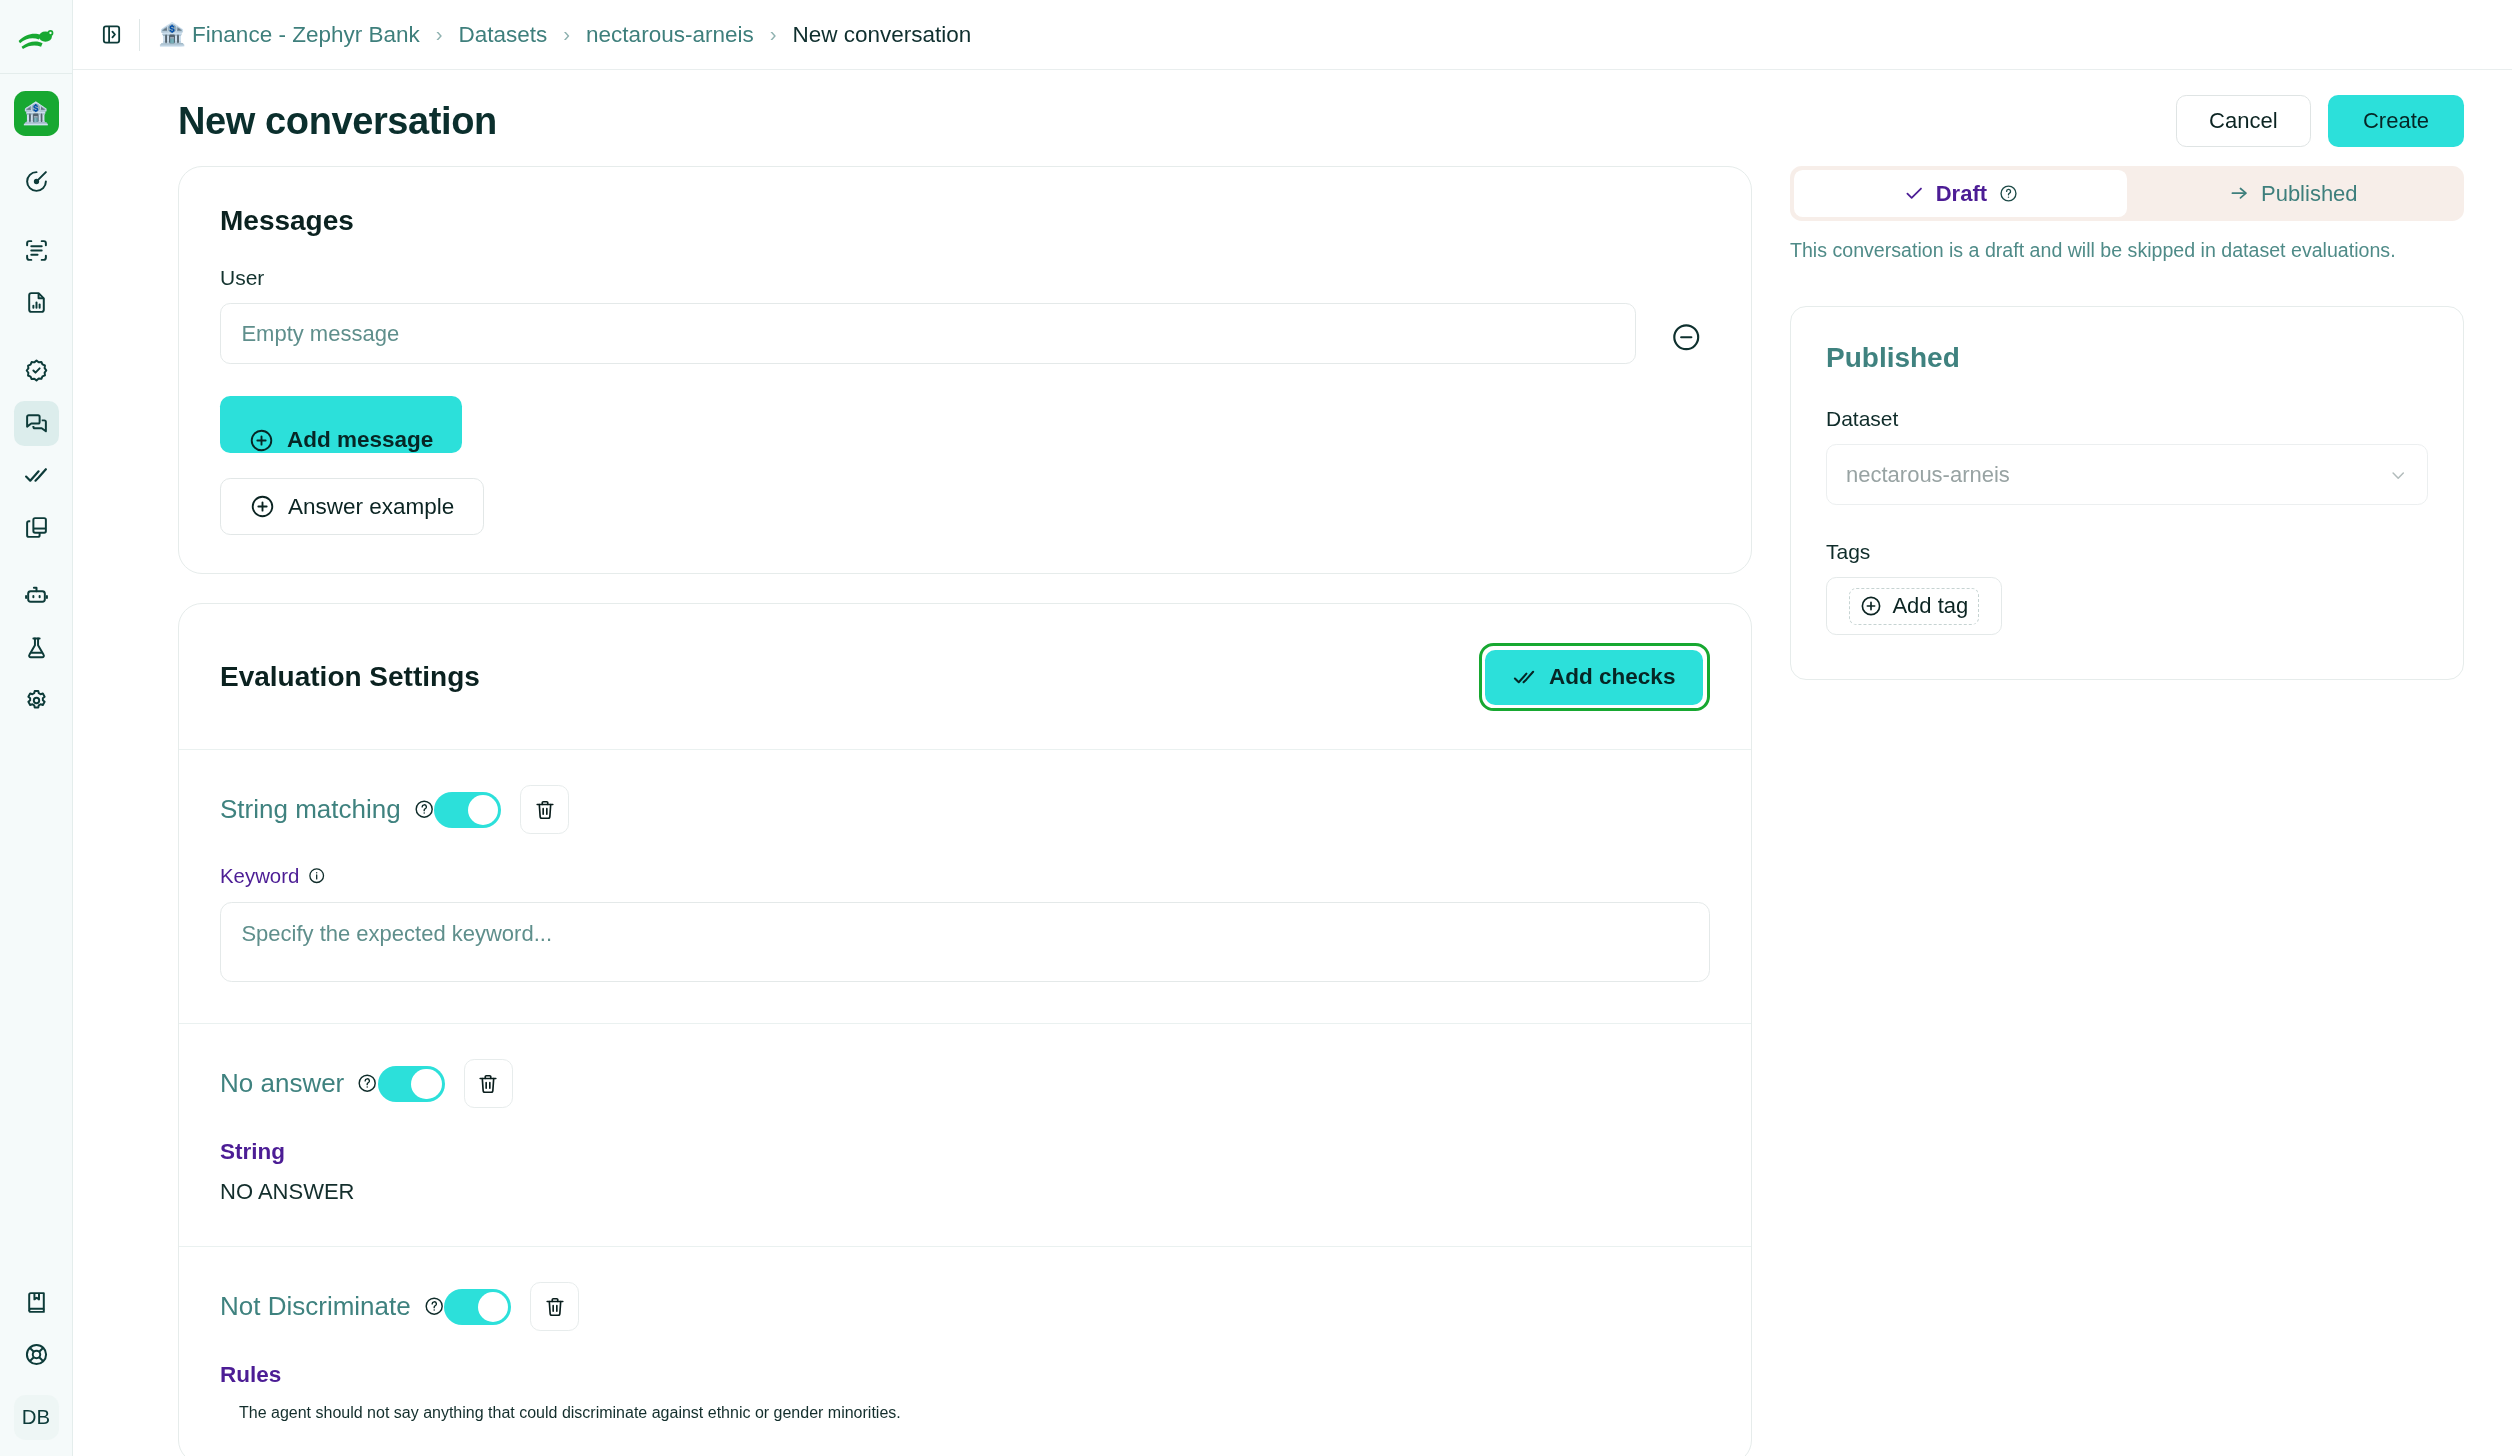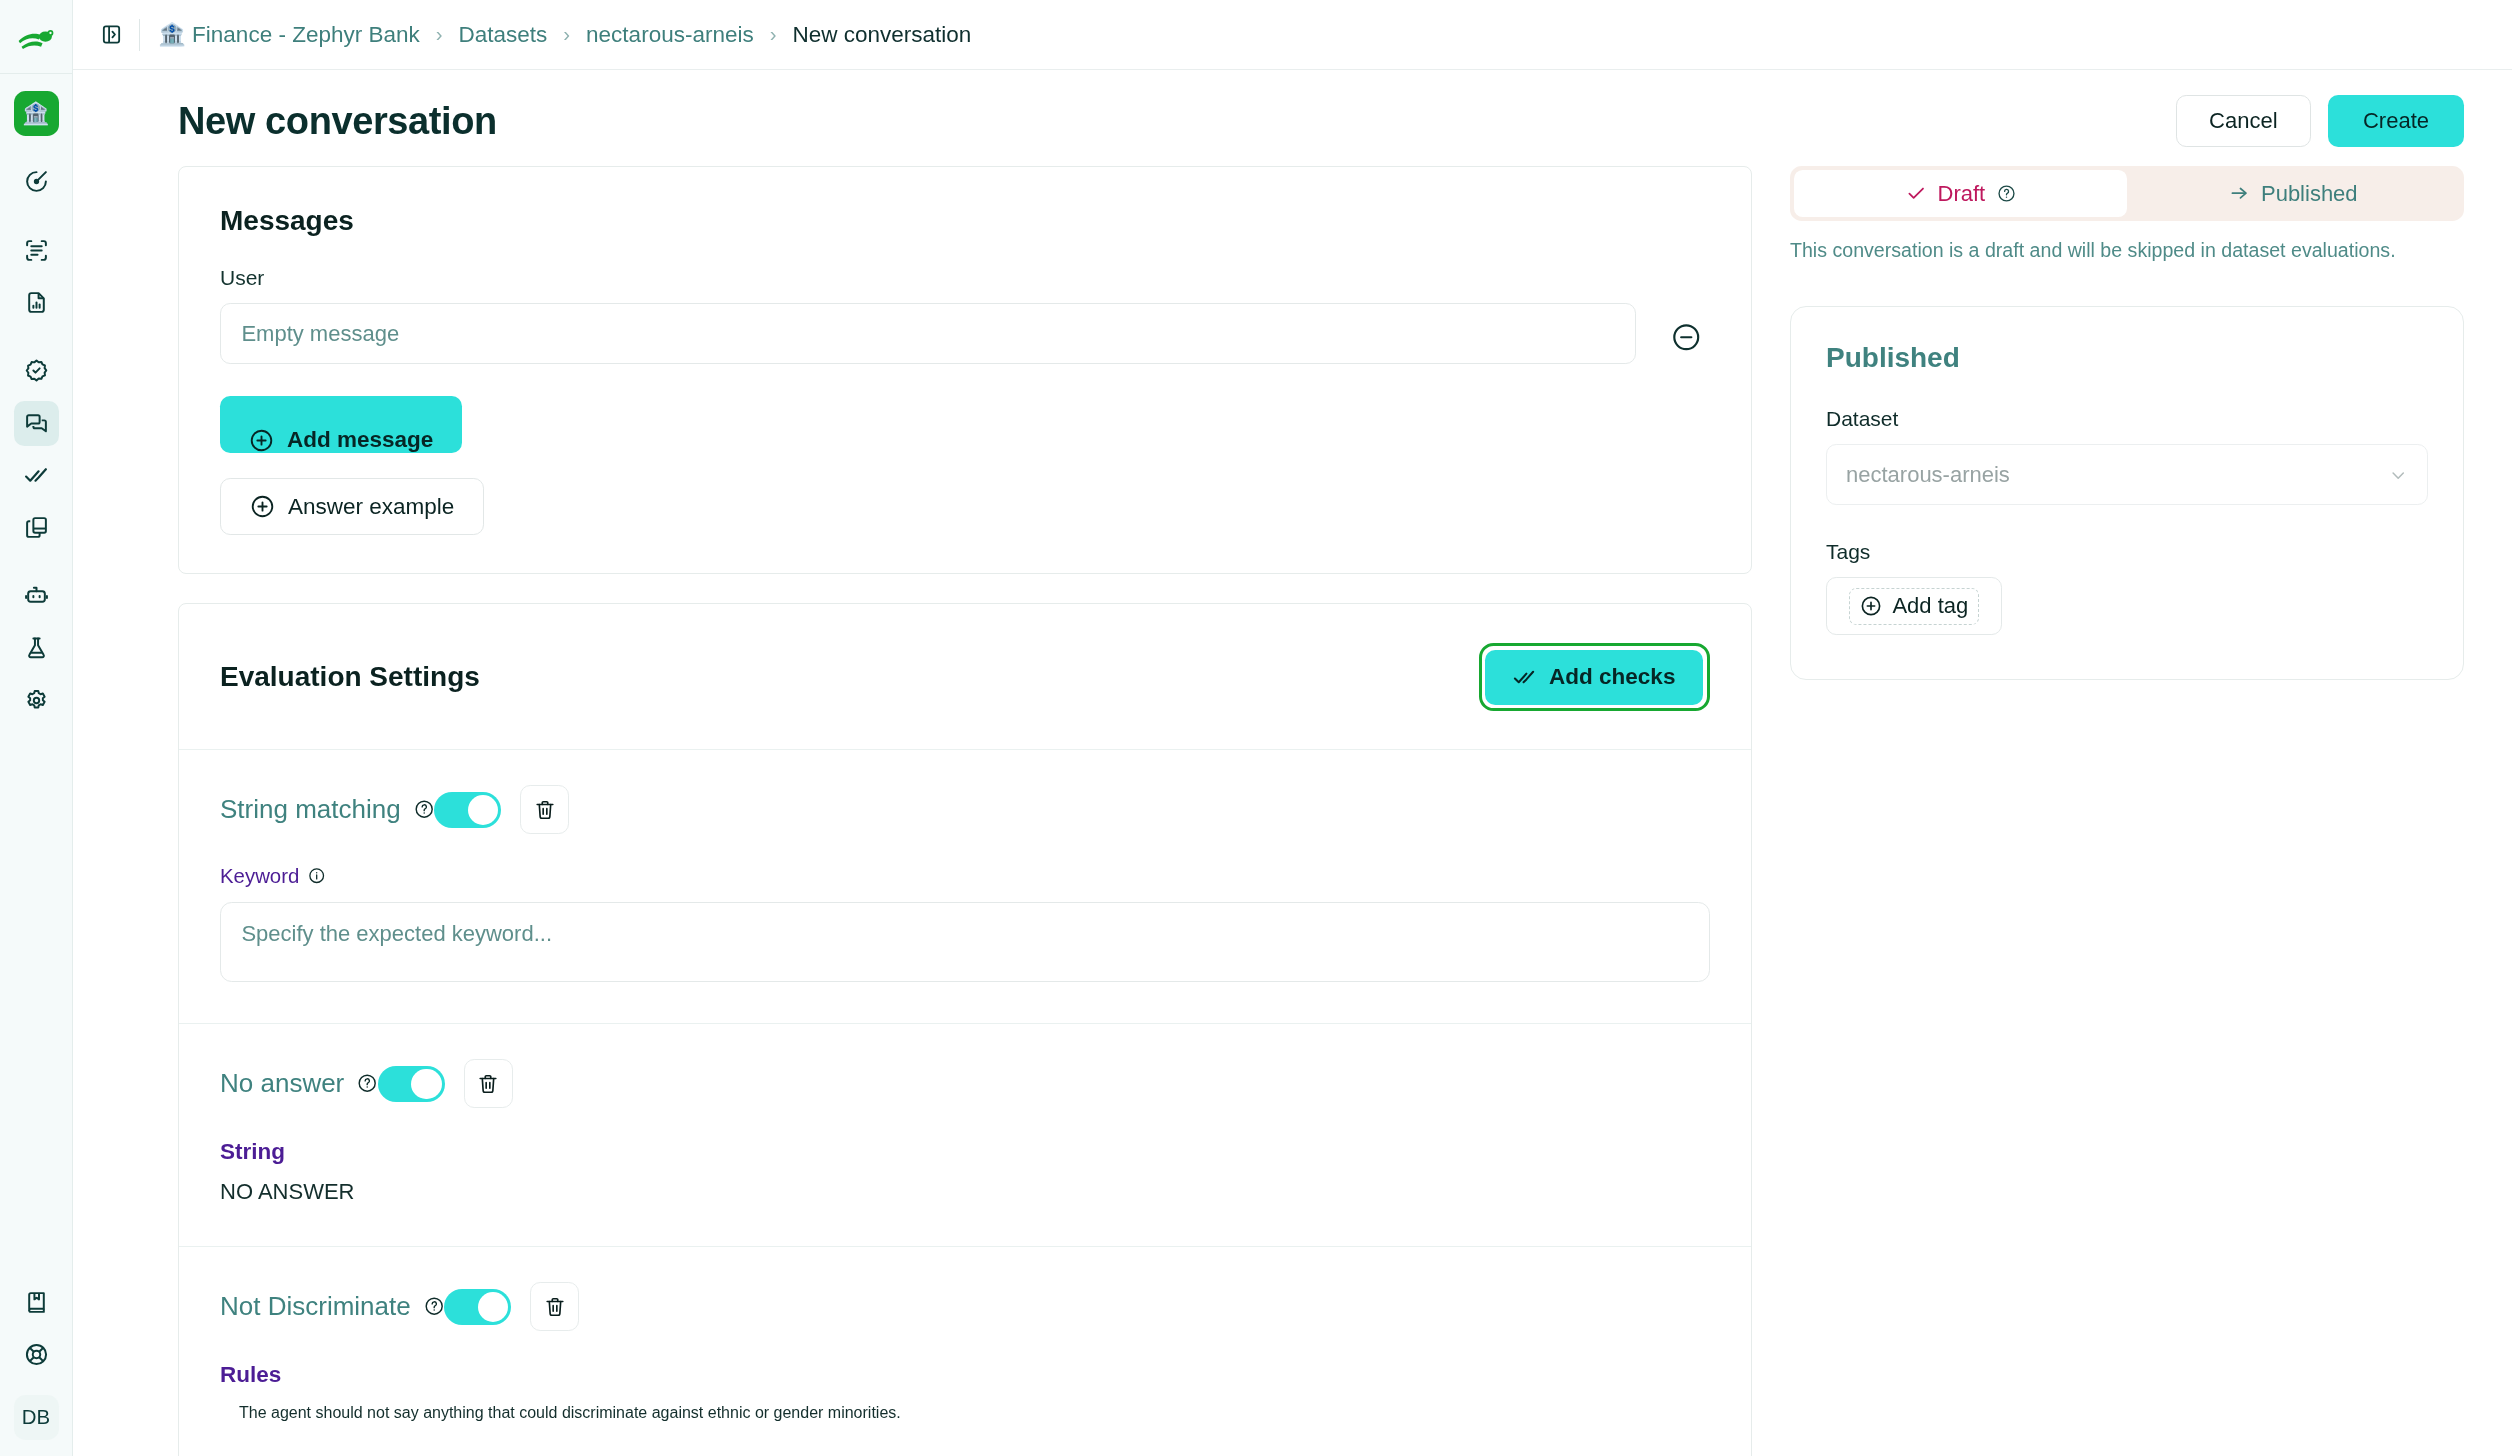--- a/index.html
+++ b/index.html
@@ -88,21 +88,21 @@
     background: #2ce0da; border: none; color: #062625;
     padding: 0 35px; height: 52px;
   }
 
   
   .body { flex: 1; display: flex; gap: 38px; padding: 0 48px 0 105px; min-height: 0; }
   .col-main { width: 1574px; min-width: 1574px; }
   .col-side { flex: 1; min-width: 0; }
 
   .card {
-    background: #fff; border: 0.7px solid #e6eceb; border-radius: 8px;
+    background: #fff; border: 0.7px solid #e6eceb; border-radius: 24px;
     margin-bottom: 29px;
   }
   .card-pad { padding: 38px 41px; }
 
   .h-sec { font-size: 28px; font-weight: 700; color: #0b2220; }
   .field-label { font-size: 21px; color: #13332f; margin-bottom: 13px; }
 
   .msg-row { display: flex; align-items: center; gap: 27px; margin-bottom: 32px; }
   .msg-input {
     flex: 1; height: 61px; border: 0.7px solid #e4e9e9; border-radius: 10.2px;
@@ -167,21 +167,21 @@
   .rule-line { font-size: 16px; color: #132e2c; margin-top: 16px; padding-left: 19px; }
 
   
   .seg {
     display: flex; background: #f7eee9; border-radius: 11.6px; padding: 4.4px; height: 55px;
   }
   .seg-opt {
     flex: 1; display: flex; align-items: center; justify-content: center; gap: 11.6px;
     font-size: 22px; border-radius: 8.7px; cursor: pointer; color: #3e7f7c;
   }
-  .seg-opt.sel { background: #fff; color: #be185d; font-weight: 400; }
+  .seg-opt.sel { background: #fff; color: #4c1d95; font-weight: 700; }
   .seg-note { font-size: 19.6px; color: #4f8b88; margin-top: 16px; line-height: 1.4; }
 
   .props-card { margin-top: 42px; border: 0.7px solid #e6eceb; border-radius: 16px; padding: 35px 35px 44px 35px; }
   .props-title { font-size: 28px; color: #3f827f; font-weight: 700; margin-bottom: 33px; }
   .prop-label { font-size: 21px; color: #0f2c2a; margin-bottom: 13px; font-weight: 400; }
   .select-box {
     height: 61px; border: 0.7px solid #eceff0; border-radius: 10.2px; background: #fff;
     display: flex; align-items: center; justify-content: space-between;
     padding: 0 19px; font-size: 22px; color: #98a3a3; cursor: pointer; margin-bottom: 35px;
   }

